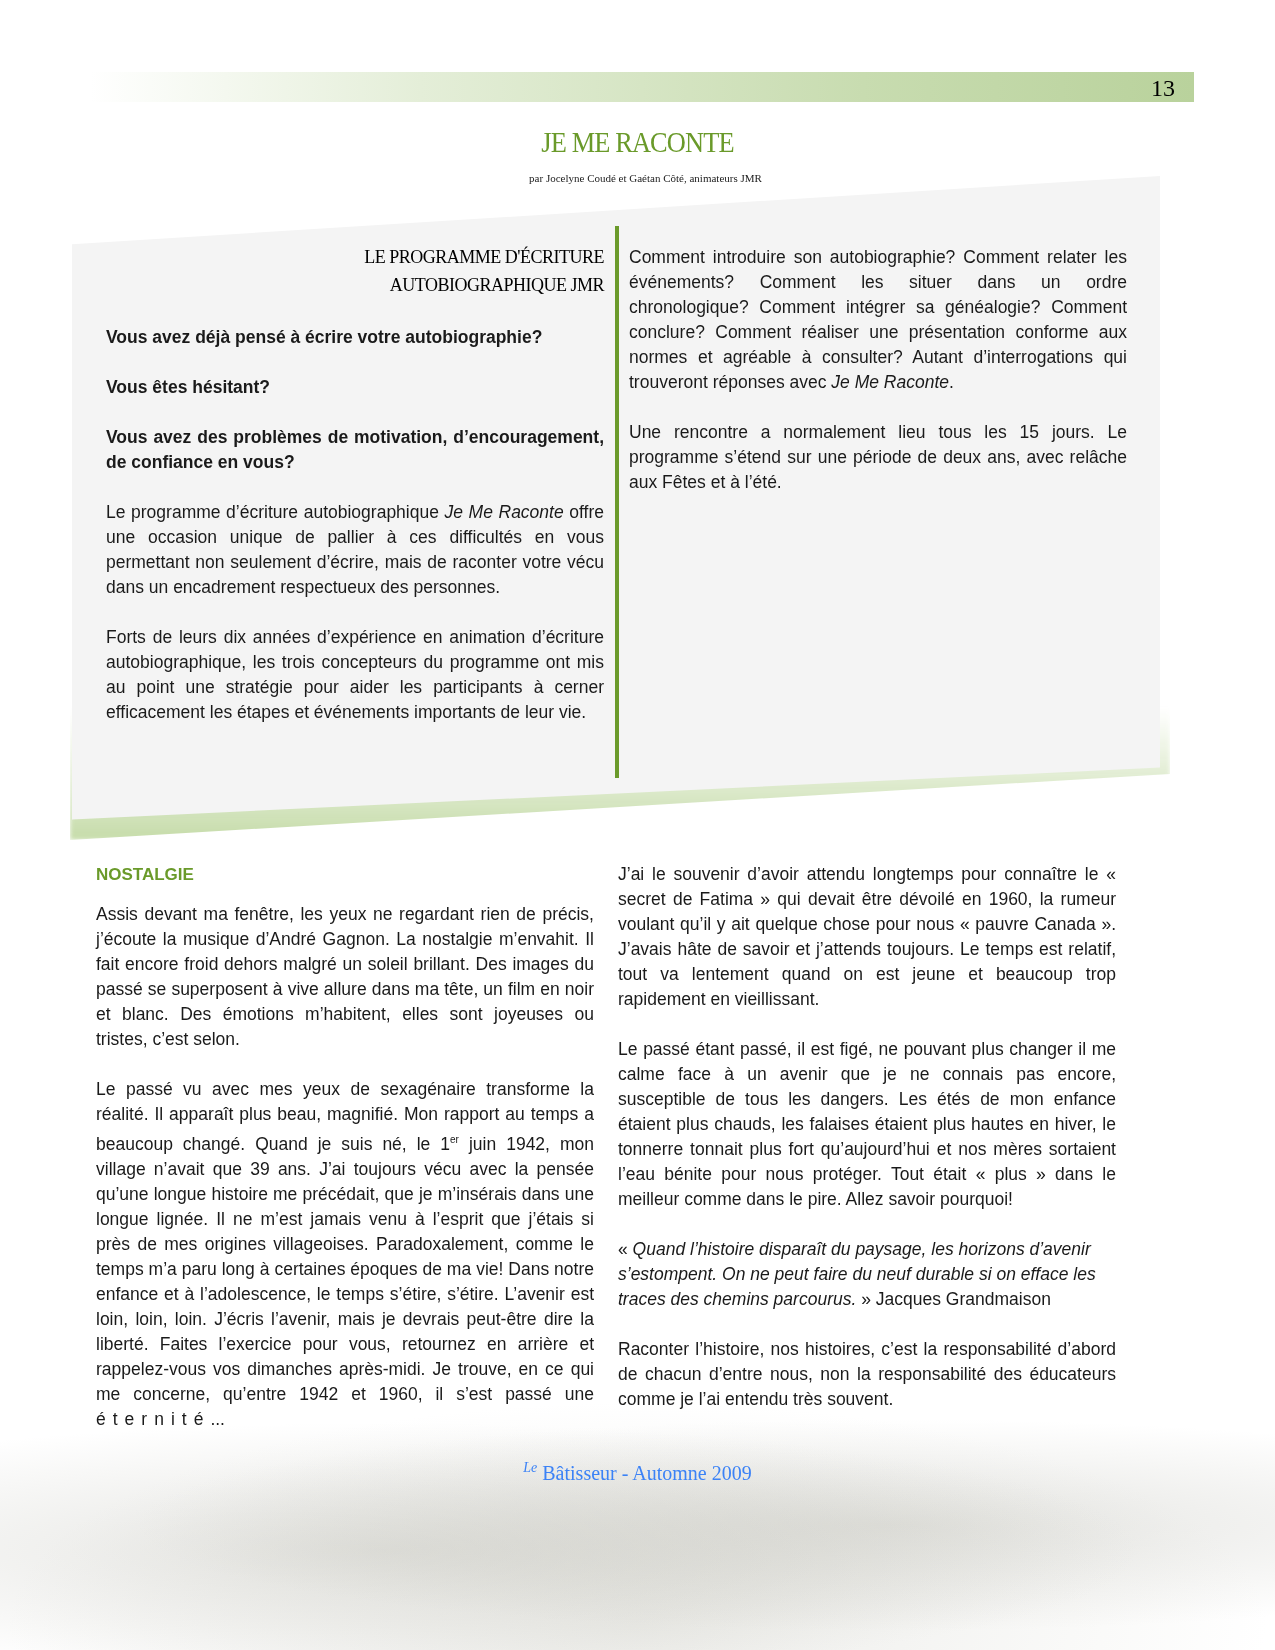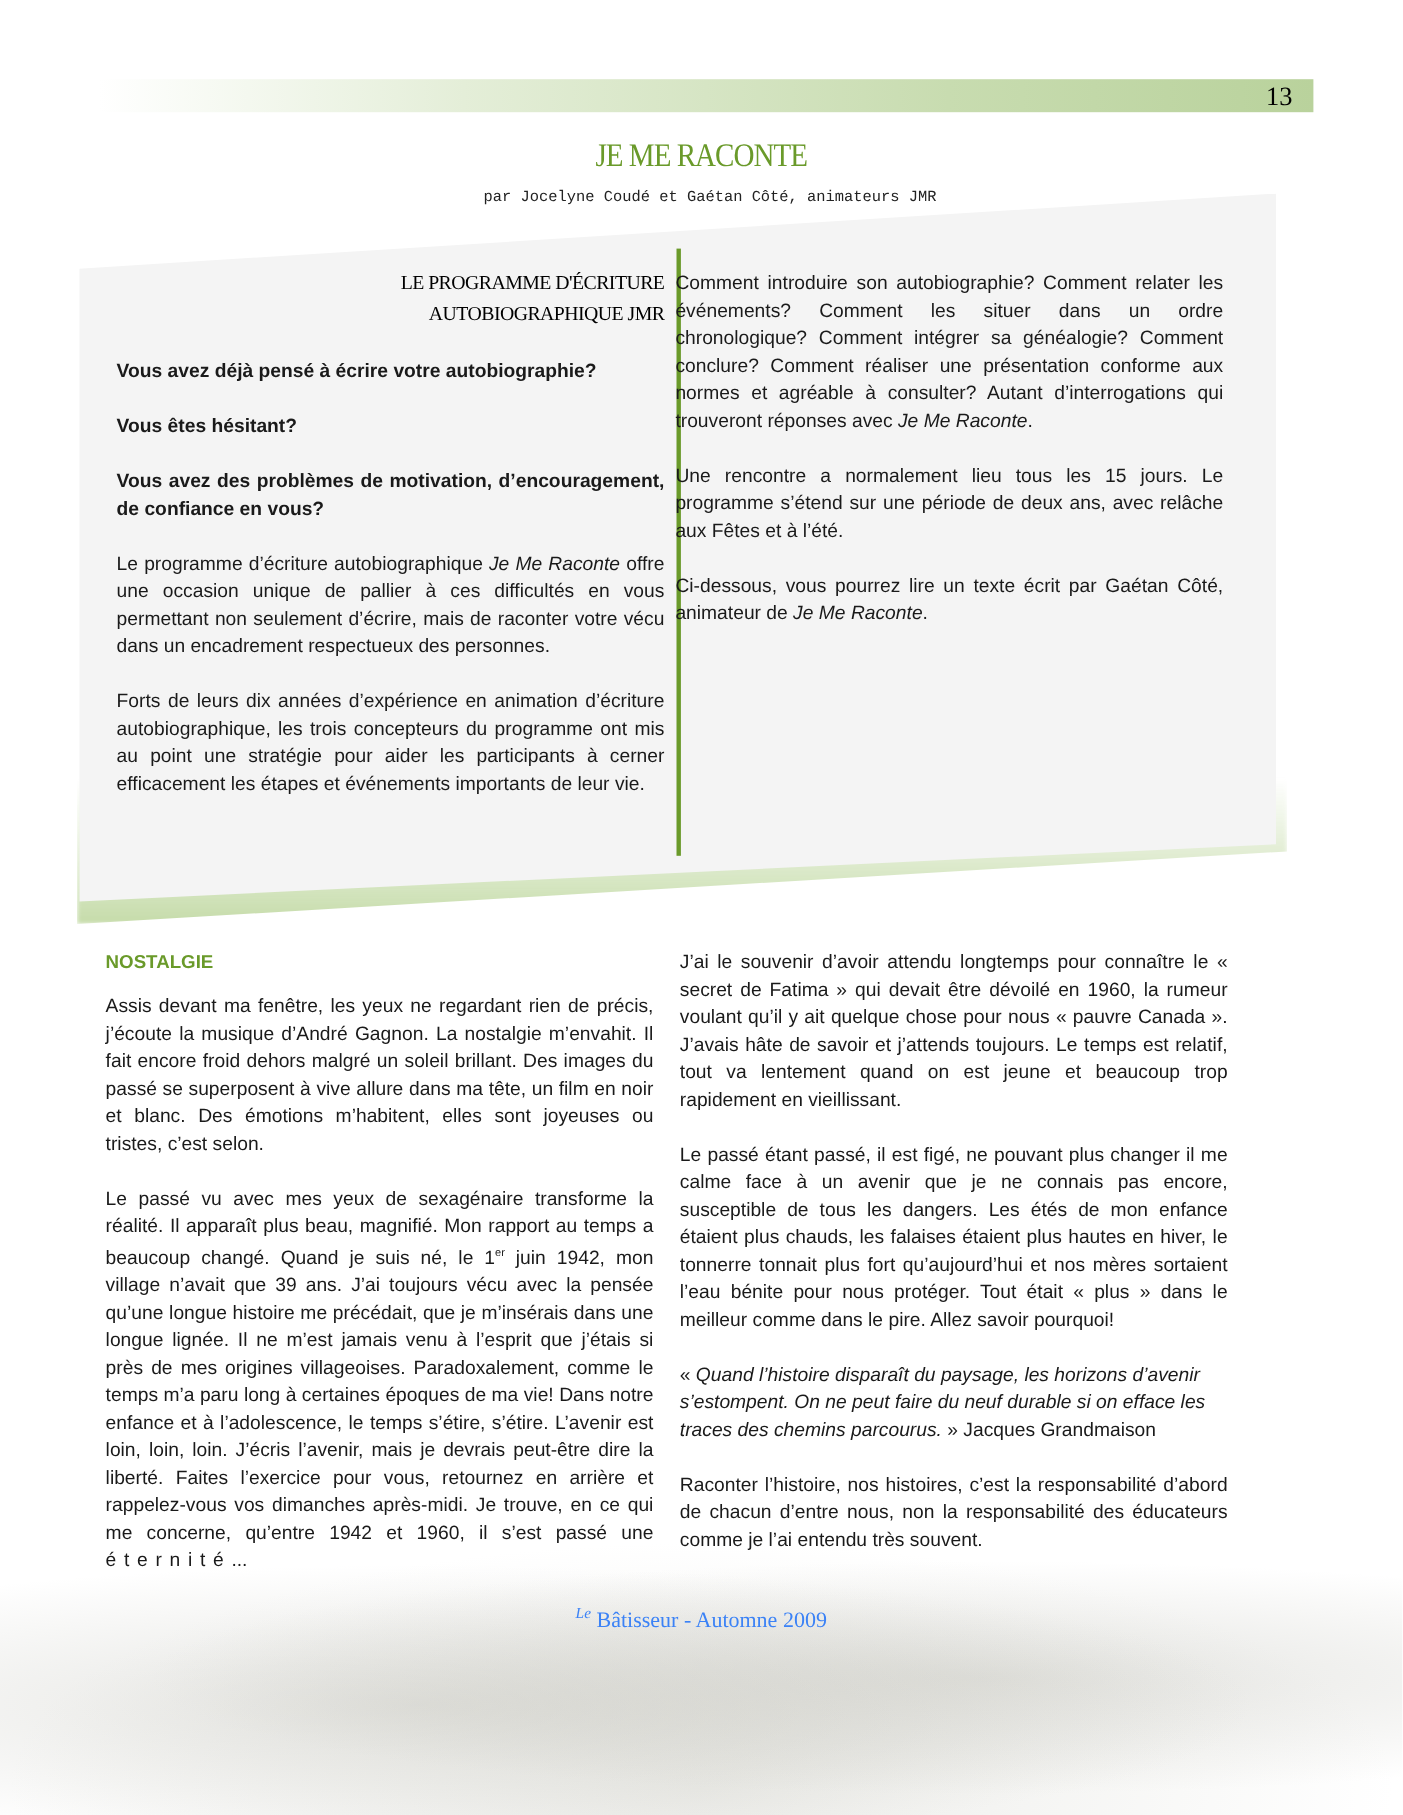--- a/index.html
+++ b/index.html
@@ -18,41 +18,41 @@
     font-family: "Liberation Serif", "DejaVu Serif", serif;
     font-size: 24px; color: #000000;
   }
   .title {
     position: absolute; left: 0; right: 0; top: 125px; text-align: center;
     font-family: "Liberation Serif", "DejaVu Serif", serif;
     font-size: 30px; color: #6a9a2a; letter-spacing: -1px; transform: scaleX(0.88);
   }
   .byline {
     position: absolute; left: 0; right: 0; top: 172px; text-align: center;
-    font-family: Liberation Mono, monospace;
-    font-size: 14px; color: #222; padding-left: 16px;
+    font-family: Liberation Serif, serif;
+    font-size: 11px; color: #222; padding-left: 16px;
   }
   
   .box-wrap { position: absolute; left: 0; top: 0; width: 1275px; height: 900px; pointer-events: none; }
   .box-shadow {
     position: absolute; left: 70px; top: 180px; width: 1100px; height: 660px;
     background: linear-gradient(to bottom, rgba(0,0,0,0) 80%, #c6dcaa 100%);
     clip-path: polygon(0% 12%, 100% 0%, 100% 90%, 0% 100%);
     filter: blur(2px);
   }
   .box {
     position: absolute; left: 72px; top: 176px; width: 1088px; height: 650px;
     background: #f4f4f4;
     clip-path: polygon(0% 10.5%, 100% 0%, 100% 91%, 0% 99%);
   }
   .divider {
     position: absolute; left: 615px; top: 226px; width: 4px; height: 552px; background: #6a9a2a;
   }
   .col-left { position: absolute; left: 106px; top: 243px; width: 498px; font-size: 17.5px; line-height: 25px; }
-  .col-right { position: absolute; left: 614px; top: 245px; width: 498px; font-size: 17.5px; line-height: 25px; }
+  .col-right { position: absolute; left: 629px; top: 245px; width: 498px; font-size: 17.5px; line-height: 25px; }
   .section-title {
     font-family: "Liberation Serif", "DejaVu Serif", serif;
     font-size: 18px; line-height: 28px; margin: 0 0 26px 44px; letter-spacing: -0.5px;
     text-transform: uppercase; color: #000000; text-align: right;
   }
   p { margin: 0 0 25px 0; text-align: justify; }
   .bold { font-weight: bold; }
   .it { font-style: italic; }
   .bottom-left { position: absolute; left: 96px; top: 862px; width: 498px; font-size: 17.5px; line-height: 25px; }
   .bottom-right { position: absolute; left: 618px; top: 862px; width: 498px; font-size: 17.5px; line-height: 25px; }
@@ -99,21 +99,20 @@
   <p class="bold">Vous avez déjà pensé à écrire votre autobiographie?</p>
   <p class="bold">Vous êtes hésitant?</p>
   <p class="bold">Vous avez des problèmes de motivation, d’encouragement, de confiance en vous?</p>
   <p><span>Le programme d’écriture autobiographique </span><span class="it">Je Me Raconte</span><span> offre une occasion unique de pallier à ces difficultés en vous permettant non seulement d’écrire, mais de raconter votre vécu dans un encadrement respectueux des personnes.</span></p>
   <p>Forts de leurs dix années d’expérience en animation d’écriture autobiographique, les trois concepteurs du programme ont mis au point une stratégie pour aider les participants à cerner efficacement les étapes et événements importants de leur vie.</p>
 </div>
 
 <div class="col-right">
   <p><span>Comment introduire son autobiographie? Comment relater les événements? Comment les situer dans un ordre chronologique? Comment intégrer sa généalogie? Comment conclure? Comment réaliser une présentation conforme aux normes et agréable à consulter? Autant d’interrogations qui trouveront réponses avec </span><span class="it">Je Me Raconte</span><span>.</span></p>
   <p>Une rencontre a normalement lieu tous les 15 jours. Le programme s’étend sur une période de deux ans, avec relâche aux Fêtes et à l’été.</p>
-  <p><span>Ci-dessous, vous pourrez lire un texte écrit par Gaétan Côté, animateur de </span><span class="it">Je Me Raconte</span><span>.</span></p>
 </div>
 
 <div class="bottom-left">
   <div class="nostalgie">NOSTALGIE</div>
   <p>Assis devant ma fenêtre, les yeux ne regardant rien de précis, j’écoute la musique d’André Gagnon. La nostalgie m’envahit. Il fait encore froid dehors malgré un soleil brillant. Des images du passé se superposent à vive allure dans ma tête, un film en noir et blanc. Des émotions m’habitent, elles sont joyeuses ou tristes, c’est selon.</p>
   <p><span>Le passé vu avec mes yeux de sexagénaire transforme la réalité. Il apparaît plus beau, magnifié. Mon rapport au temps a beaucoup changé. Quand je suis né, le 1</span><sup style="font-size:10px">er</sup><span> juin 1942, mon village n’avait que 39 ans. J’ai toujours vécu avec la pensée qu’une longue histoire me précédait, que je m’insérais dans une longue lignée. Il ne m’est jamais venu à l’esprit que j’étais si près de mes origines villageoises. Paradoxalement, comme le temps m’a paru long à certaines époques de ma vie! Dans notre enfance et à l’adolescence, le temps s’étire, s’étire. L’avenir est loin, loin, loin. J’écris l’avenir, mais je devrais peut-être dire la liberté. Faites l’exercice pour vous, retournez en arrière et rappelez-vous vos dimanches après-midi. Je trouve, en ce qui me concerne, qu’entre 1942 et 1960, il s’est passé une </span><span class="spaced">éternité</span><span>...</span></p>
 </div>
 
 <div class="bottom-right">
   <p>J’ai le souvenir d’avoir attendu longtemps pour connaître le « secret de Fatima » qui devait être dévoilé en 1960, la rumeur voulant qu’il y ait quelque chose pour nous « pauvre Canada ». J’avais hâte de savoir et j’attends toujours. Le temps est relatif, tout va lentement quand on est jeune et beaucoup trop rapidement en vieillissant.</p>

